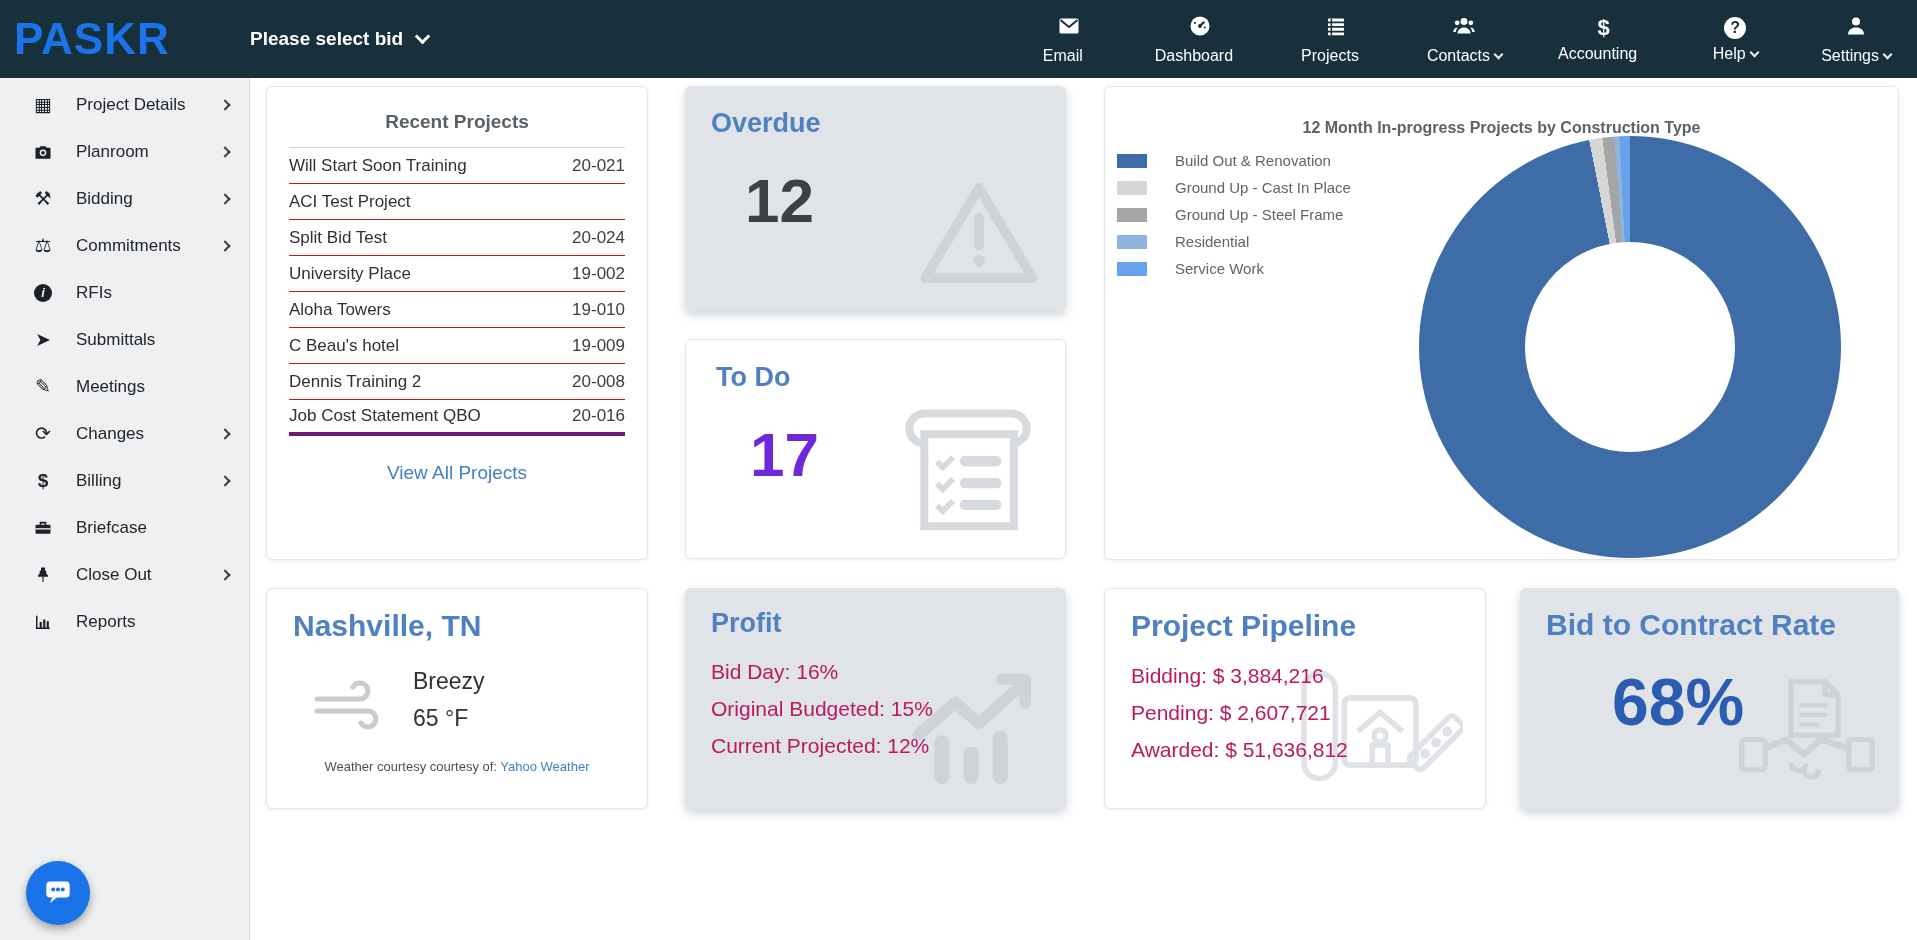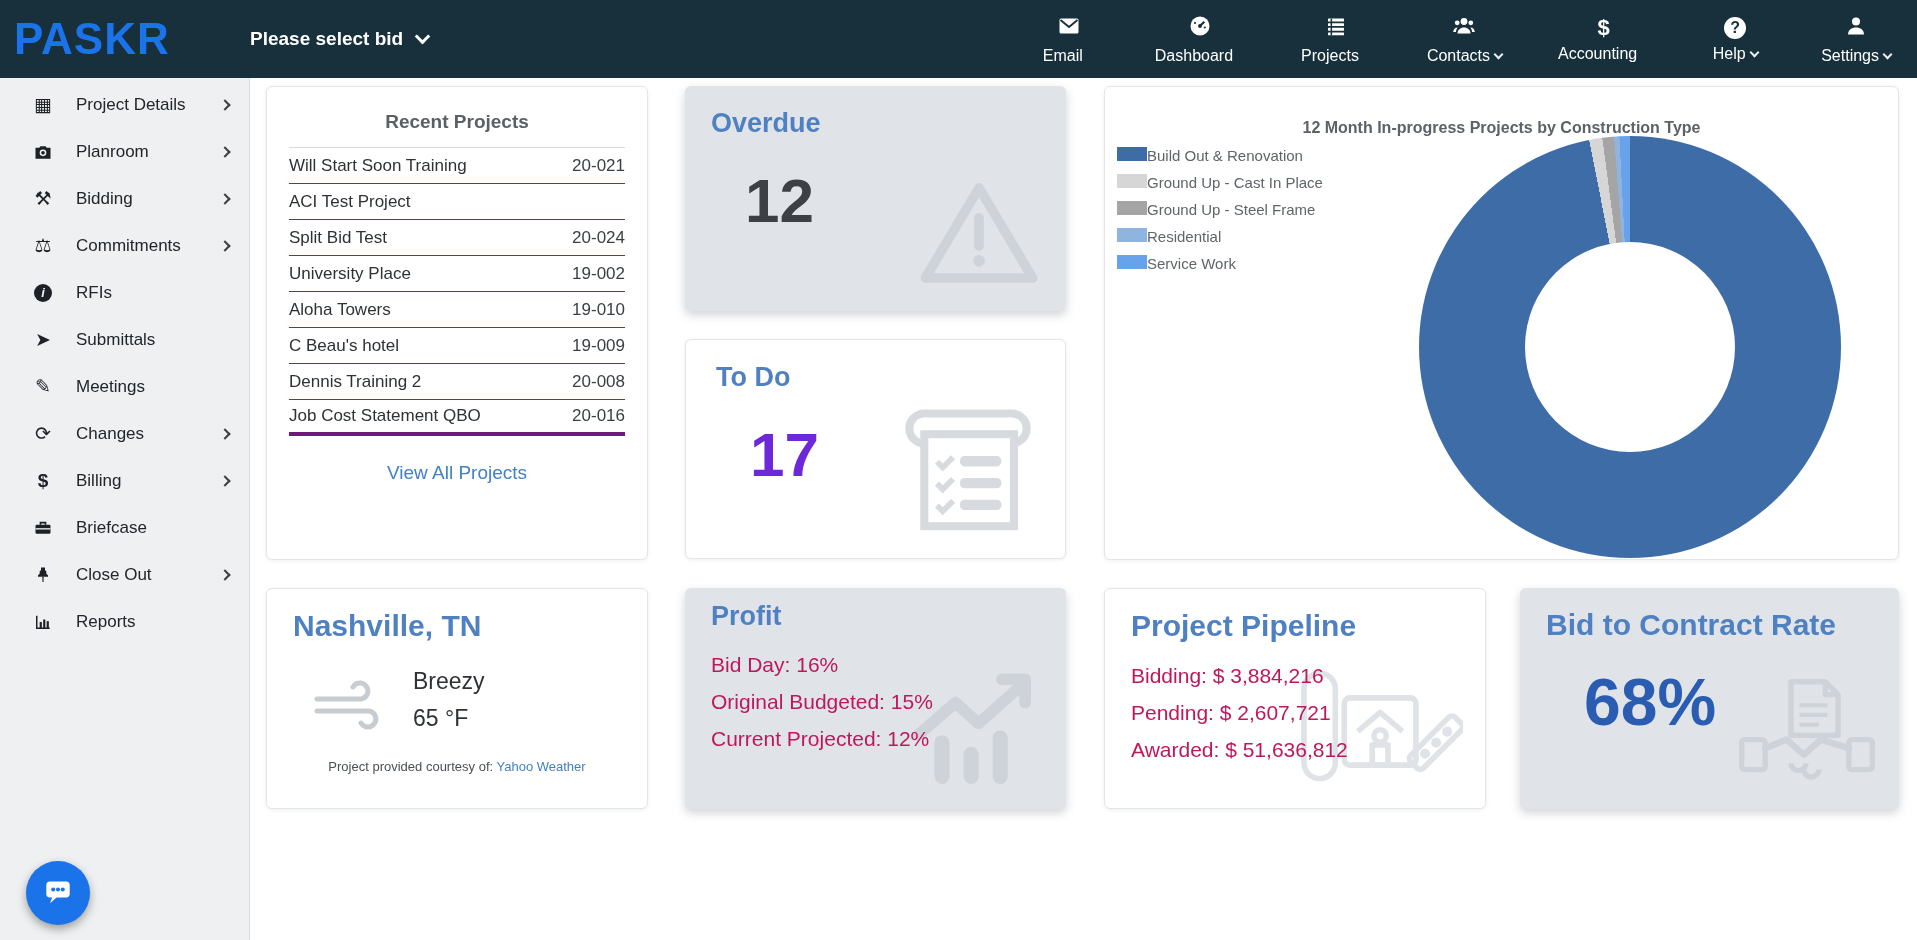--- a/index.html
+++ b/index.html
@@ -71,46 +71,46 @@
   .big-count { font-size:62px; font-weight:700; margin:26px 0 0 34px; }
   .count-dark { color:#3d4145; }
   .count-blue { color:#6d28d9; }
   .corner-icon { position:absolute; right:22px; bottom:14px; }
 
   
   .card-chart { left:854px; top:8px; width:795px; height:474px; }
   .chart-title { text-align:center; font-size:16px; font-weight:700; color:#5d6268;
     margin-top:32px; }
   .legend { position:absolute; left:12px; top:60px; }
-  .legend-row { display:flex; gap:0; height:27px; }
+  .legend-row { display:flex; align-items:center; gap:28px; height:27px; }
   .legend-swatch { width:30px; height:14px; }
   .legend-label { font-size:15px; color:#5f6569; }
   .donut { position:absolute; left:314px; top:49px; width:422px; height:422px;
     border-radius:50%; }
   .donut::after { content:""; position:absolute; inset:106px; background:#fff;
     border-radius:50%; }
 
   
   .card-weather { left:16px; top:510px; width:382px; height:221px; padding:20px 26px; }
   .weather-title { font-size:30px; }
   .weather-body { display:flex; align-items:flex-end; gap:22px; margin:20px 0 0 18px; }
   .weather-lines { font-size:23px; color:#2e3236; line-height:37px; }
   .weather-note { text-align:center; font-size:13px; color:#4a5055; margin-top:22px; }
   .weather-note a { color:#4181c4; text-decoration:none; cursor:pointer; }
 
   
-  .card-profit { left:435px; top:510px; width:381px; height:221px; padding:13px 26px; }
+  .card-profit { left:435px; top:510px; width:381px; height:221px; padding:20px 26px; }
   .stat-lines { margin-top:14px; font-size:21px; color:#be185d; line-height:37px;
     position:relative; z-index:2; }
   .card-pipeline { left:854px; top:510px; width:382px; height:221px; padding:20px 26px; }
   .pipeline-title { font-size:30px; }
   .card-bidrate { left:1270px; top:510px; width:379px; height:221px; padding:20px 26px; }
   .bidrate-title { font-size:30px; }
   .bidrate-value { font-size:66px; font-weight:700; color:#2a5db2;
-    margin:22px 0 0 38px; display:inline-block; }
+    margin:22px 0 0 66px; display:inline-block; }
   .card-profit .card-title-blue, .card-overdue .card-title-blue,
   .card-todo .card-title-blue { font-size:27px; }
 
   
   .fab { position:absolute; left:26px; bottom:15px; width:64px; height:64px;
     border-radius:50%; background:#1a73e8; display:flex; align-items:center;
     justify-content:center; box-shadow:0 4px 10px rgba(0,0,0,.35); cursor:pointer;
     z-index:30; }
 </style>
 </head>
@@ -428,21 +428,21 @@
             <path d="M6 24h44a8 8 0 1 0-8-12"></path>
             <path d="M6 36h52a8 8 0 1 1-8 12"></path>
           </svg>
       </span>
       <div class="weather-lines">
         <div>Breezy</div>
         <div>65 °F</div>
       </div>
     </div>
     <div class="weather-note">
-      <span>Project provided courtesy of:</span>
+      <span>Weather courtesy courtesy of:</span>
       <a>Yahoo Weather</a>
     </div>
   </div>
 
   <div class="card gray card-profit">
     <div class="card-title-blue">Profit</div>
     <div class="stat-lines">
       <div>Bid Day: 16%</div>
       <div>Original Budgeted: 15%</div>
       <div>Current Projected: 12%</div>

